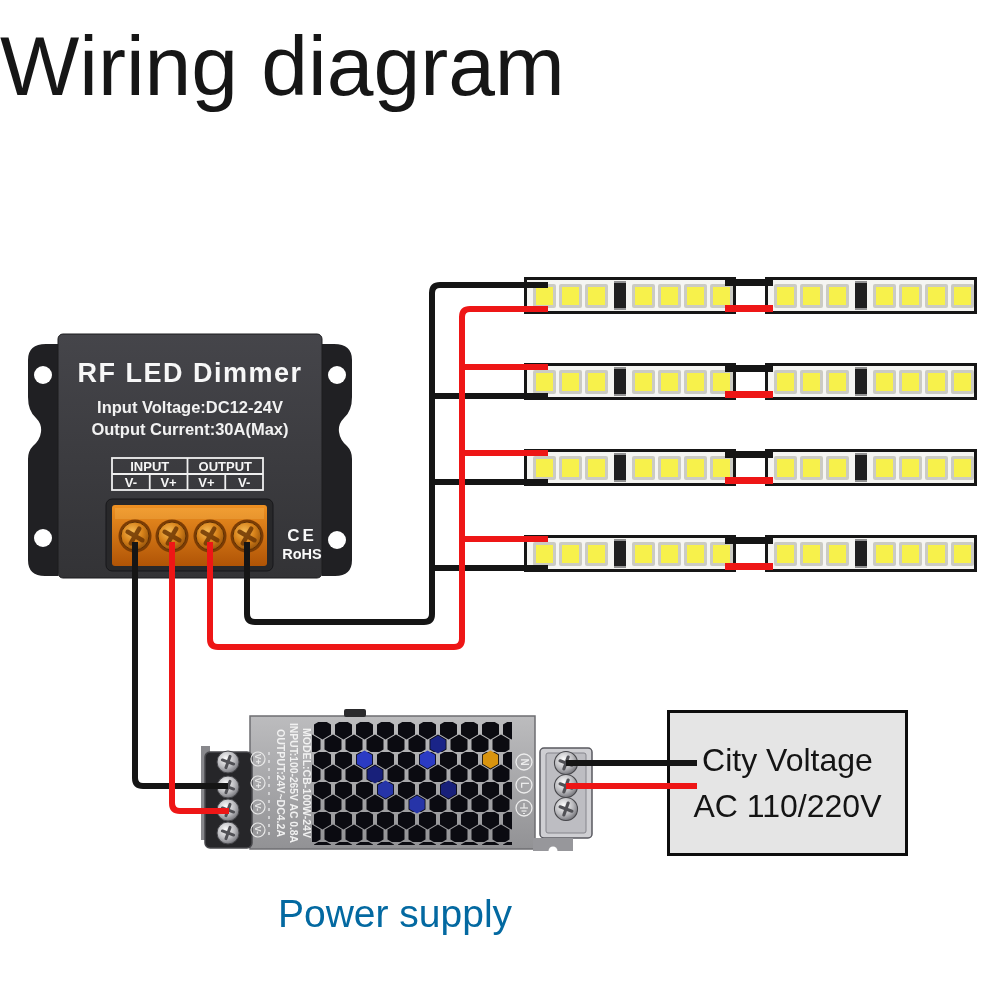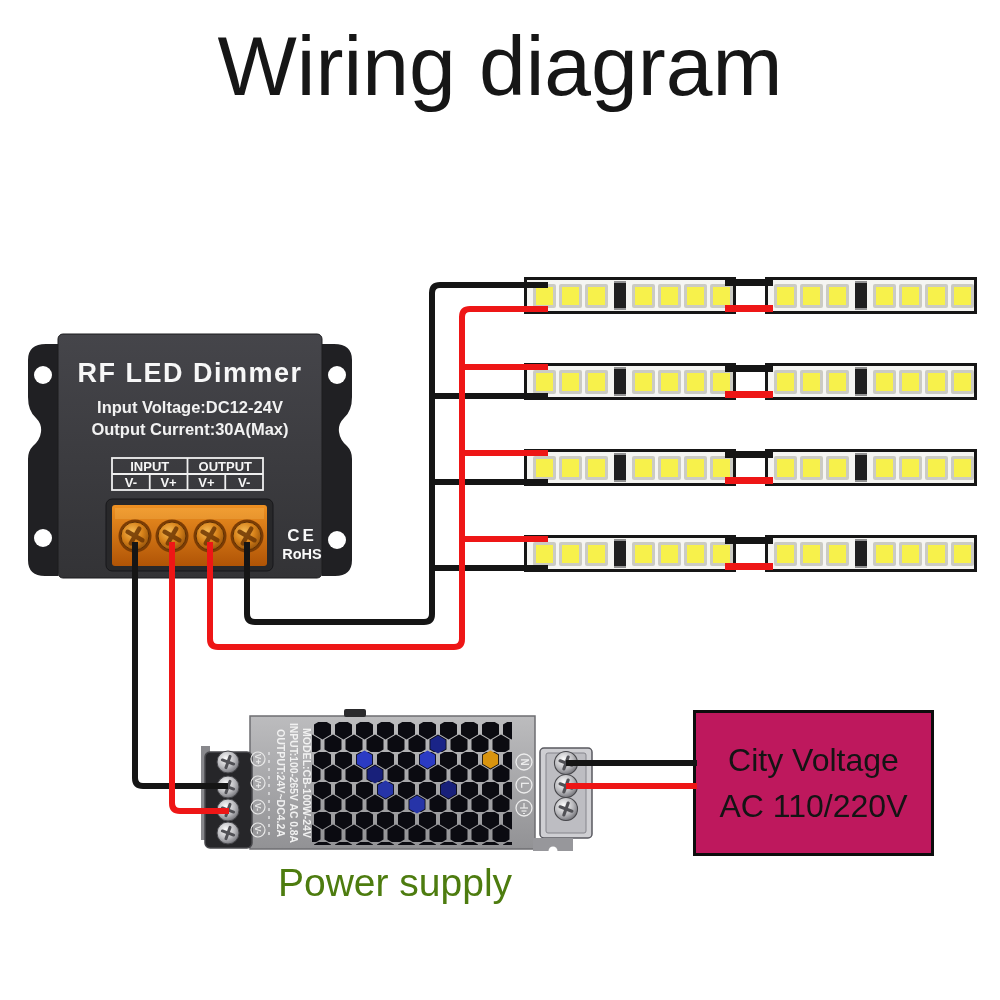--- a/index.html
+++ b/index.html
@@ -1,41 +1,41 @@
 <!DOCTYPE html>
 <html><head>
 <meta charset="utf-8">
 <style>
   html,body{margin:0;padding:0;background:#ffffff;}
   #canvas{position:relative;width:1000px;height:1000px;background:#ffffff;overflow:hidden;
           font-family:"Liberation Sans", sans-serif;}
-  #title{position:absolute;top:18px;left:0;width:1000px;text-align:center;
+  #title{position:absolute;top:18px;left:0;width:1000px;text-align:left;
          font-size:84px;font-weight:400;color:#161616;letter-spacing:0px;}
   
   #strips{position:absolute;left:524px;top:0;width:460px;height:1000px;}
   .strip-row{position:absolute;left:0;width:451px;height:37px;}
   .strip-seg{position:absolute;top:0;height:37px;background:#f5f5f2;border:3px solid #161616;
              box-sizing:border-box;display:flex;align-items:center;gap:3px;padding-left:6px;overflow:hidden;}
   .led{width:23px;height:24px;background:#cbcbc3;border-radius:2px;flex:0 0 auto;
        display:flex;align-items:center;justify-content:center;}
   .led-in{width:17px;height:18px;background:#f7f14b;}
   .ic{width:12px;height:29px;background:#202020;border-top:2px solid #929292;
       border-bottom:2px solid #929292;box-sizing:border-box;flex:0 0 auto;margin:0 3px;}
   .jumper{position:absolute;left:201px;width:48px;height:7px;}
   .jb{top:2px;background:#151515;}
   .jr{bottom:2px;background:#ee1616;}
   
-  #city-box{position:absolute;left:693px;top:710px;width:241px;height:146px;background:#be185d;
+  #city-box{position:absolute;left:667px;top:710px;width:241px;height:146px;background:#e5e5e5;
             border:3px solid #0d0d0d;box-sizing:border-box;display:flex;flex-direction:column;
             align-items:center;justify-content:center;gap:9px;}
   #city-title{font-size:32px;color:#141414;}
   #city-sub{font-size:32px;color:#141414;}
   
-  #psu-label{position:absolute;left:230px;top:861px;width:330px;text-align:center;
-             font-size:39px;color:#4d7c0f;}
+  #psu-label{position:absolute;left:230px;top:892px;width:330px;text-align:center;
+             font-size:39px;color:#0369a1;}
   
   #gfx{position:absolute;left:0;top:0;width:1000px;height:1000px;
        font-family:"Liberation Sans", sans-serif;}
 </style>
 </head>
 <body>
 
 <div id="canvas">
 
   <div id="title">Wiring diagram</div>

